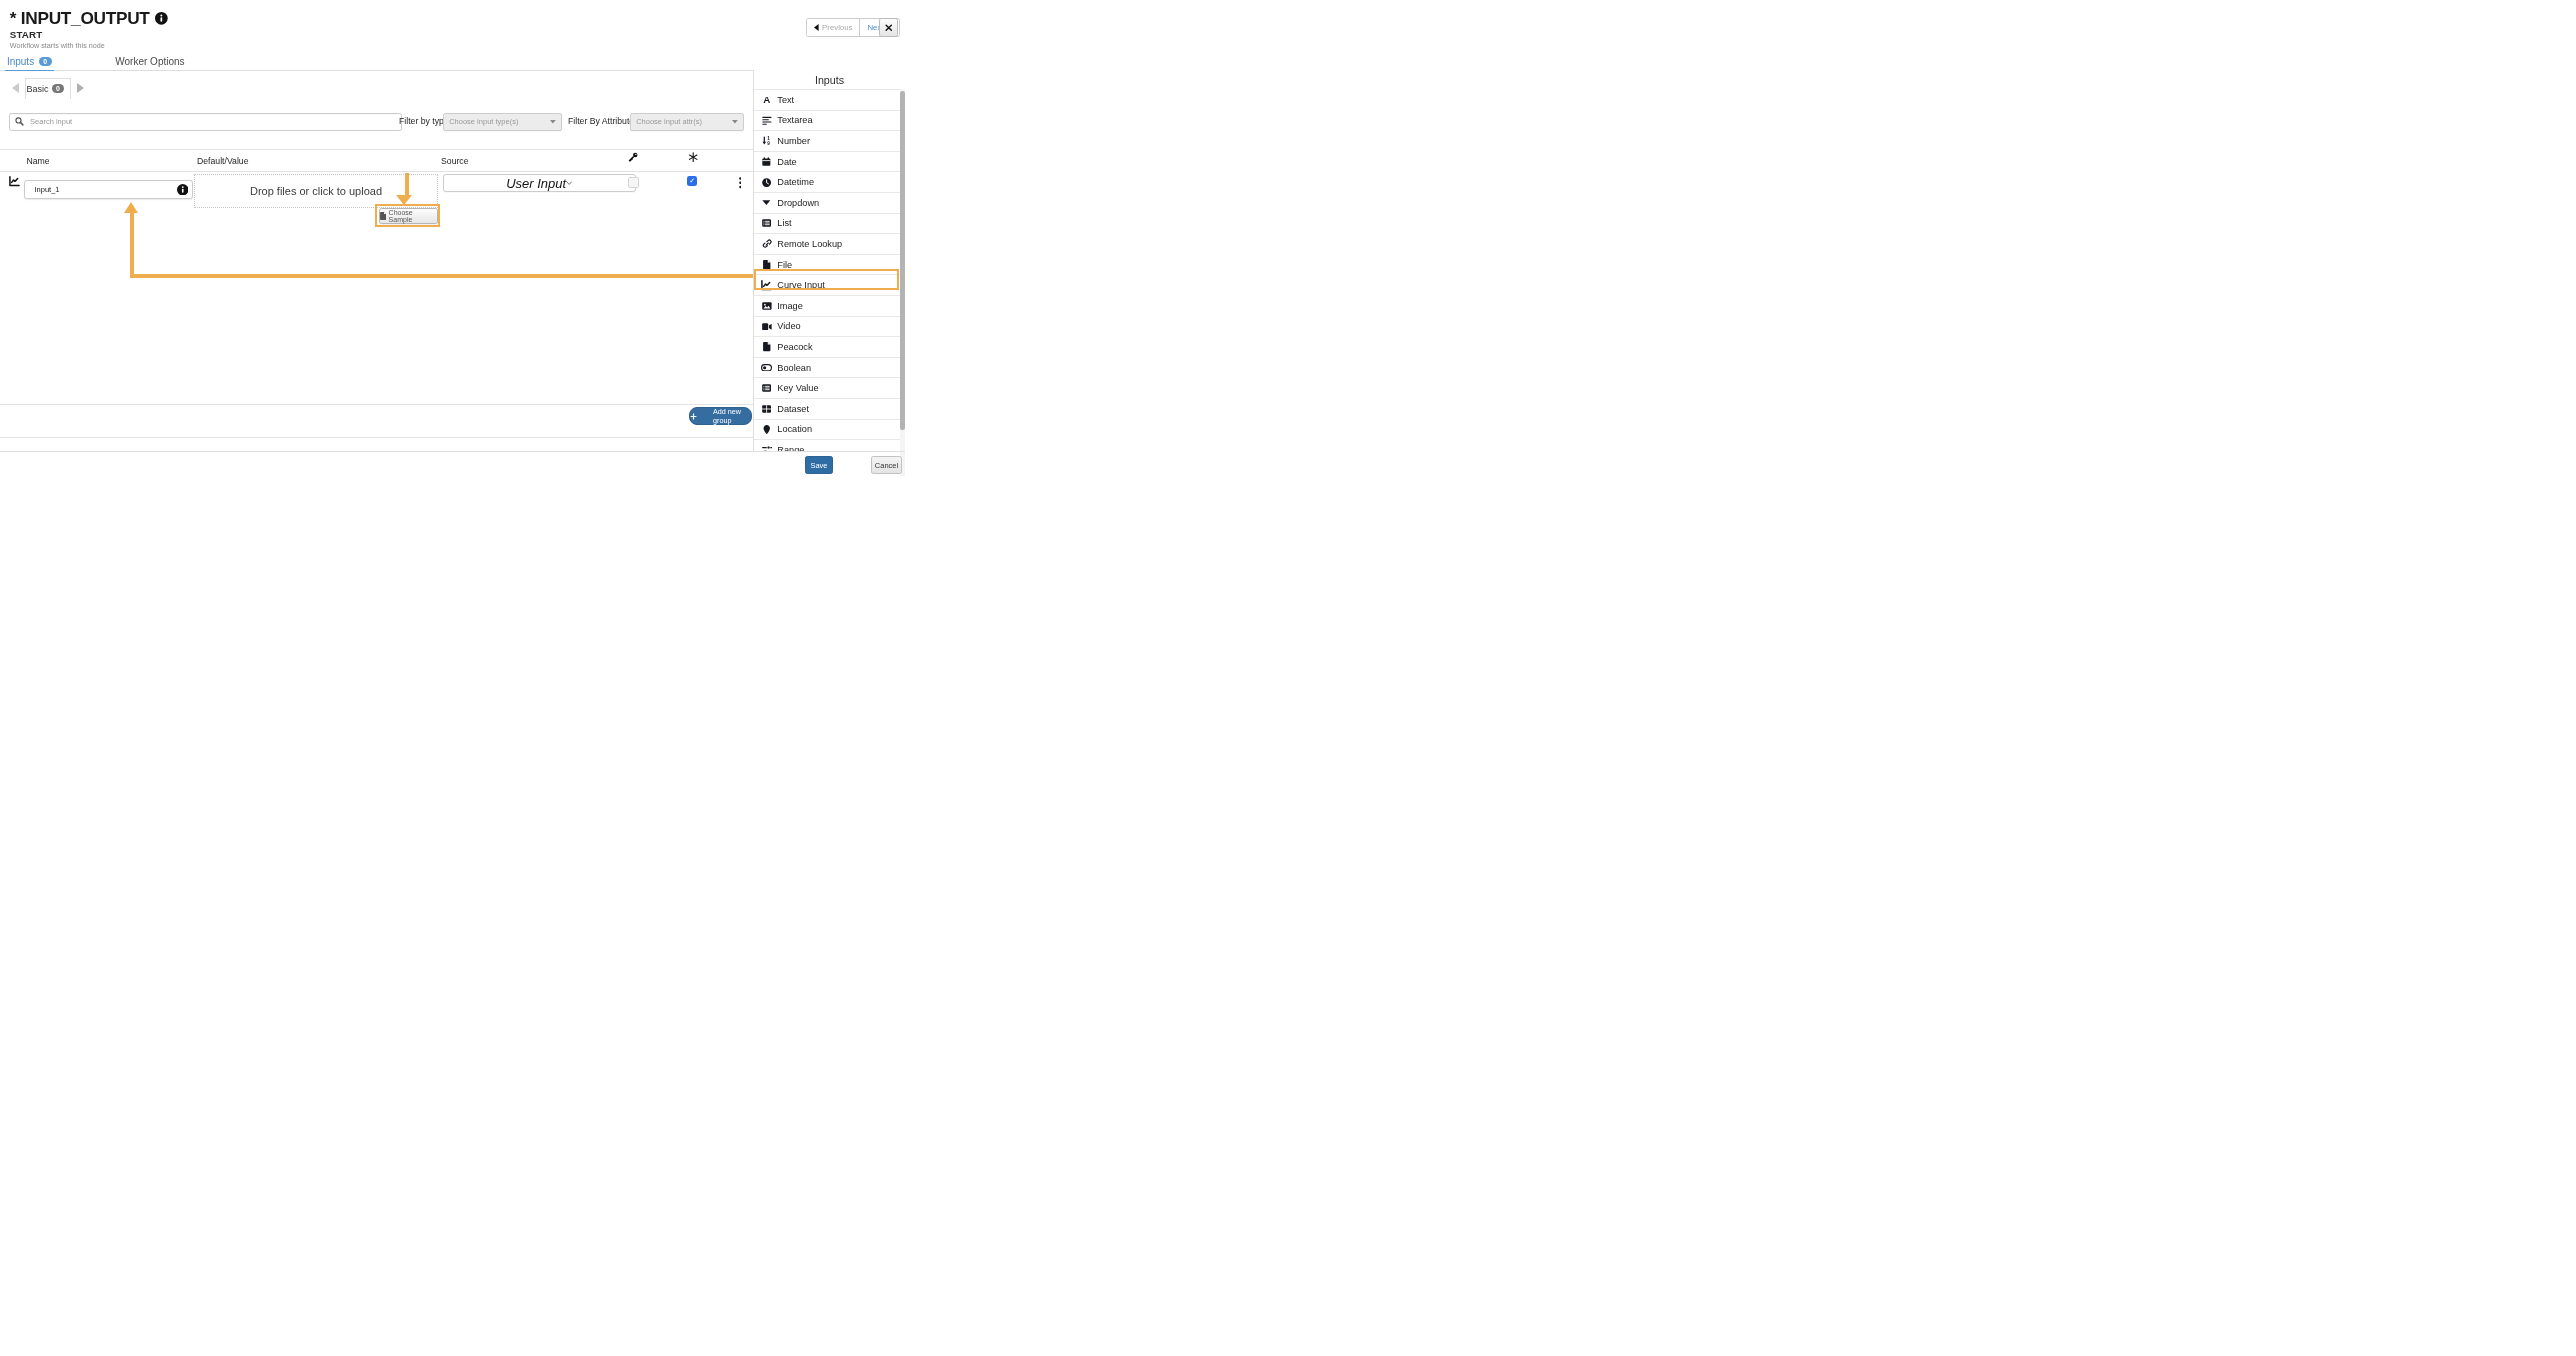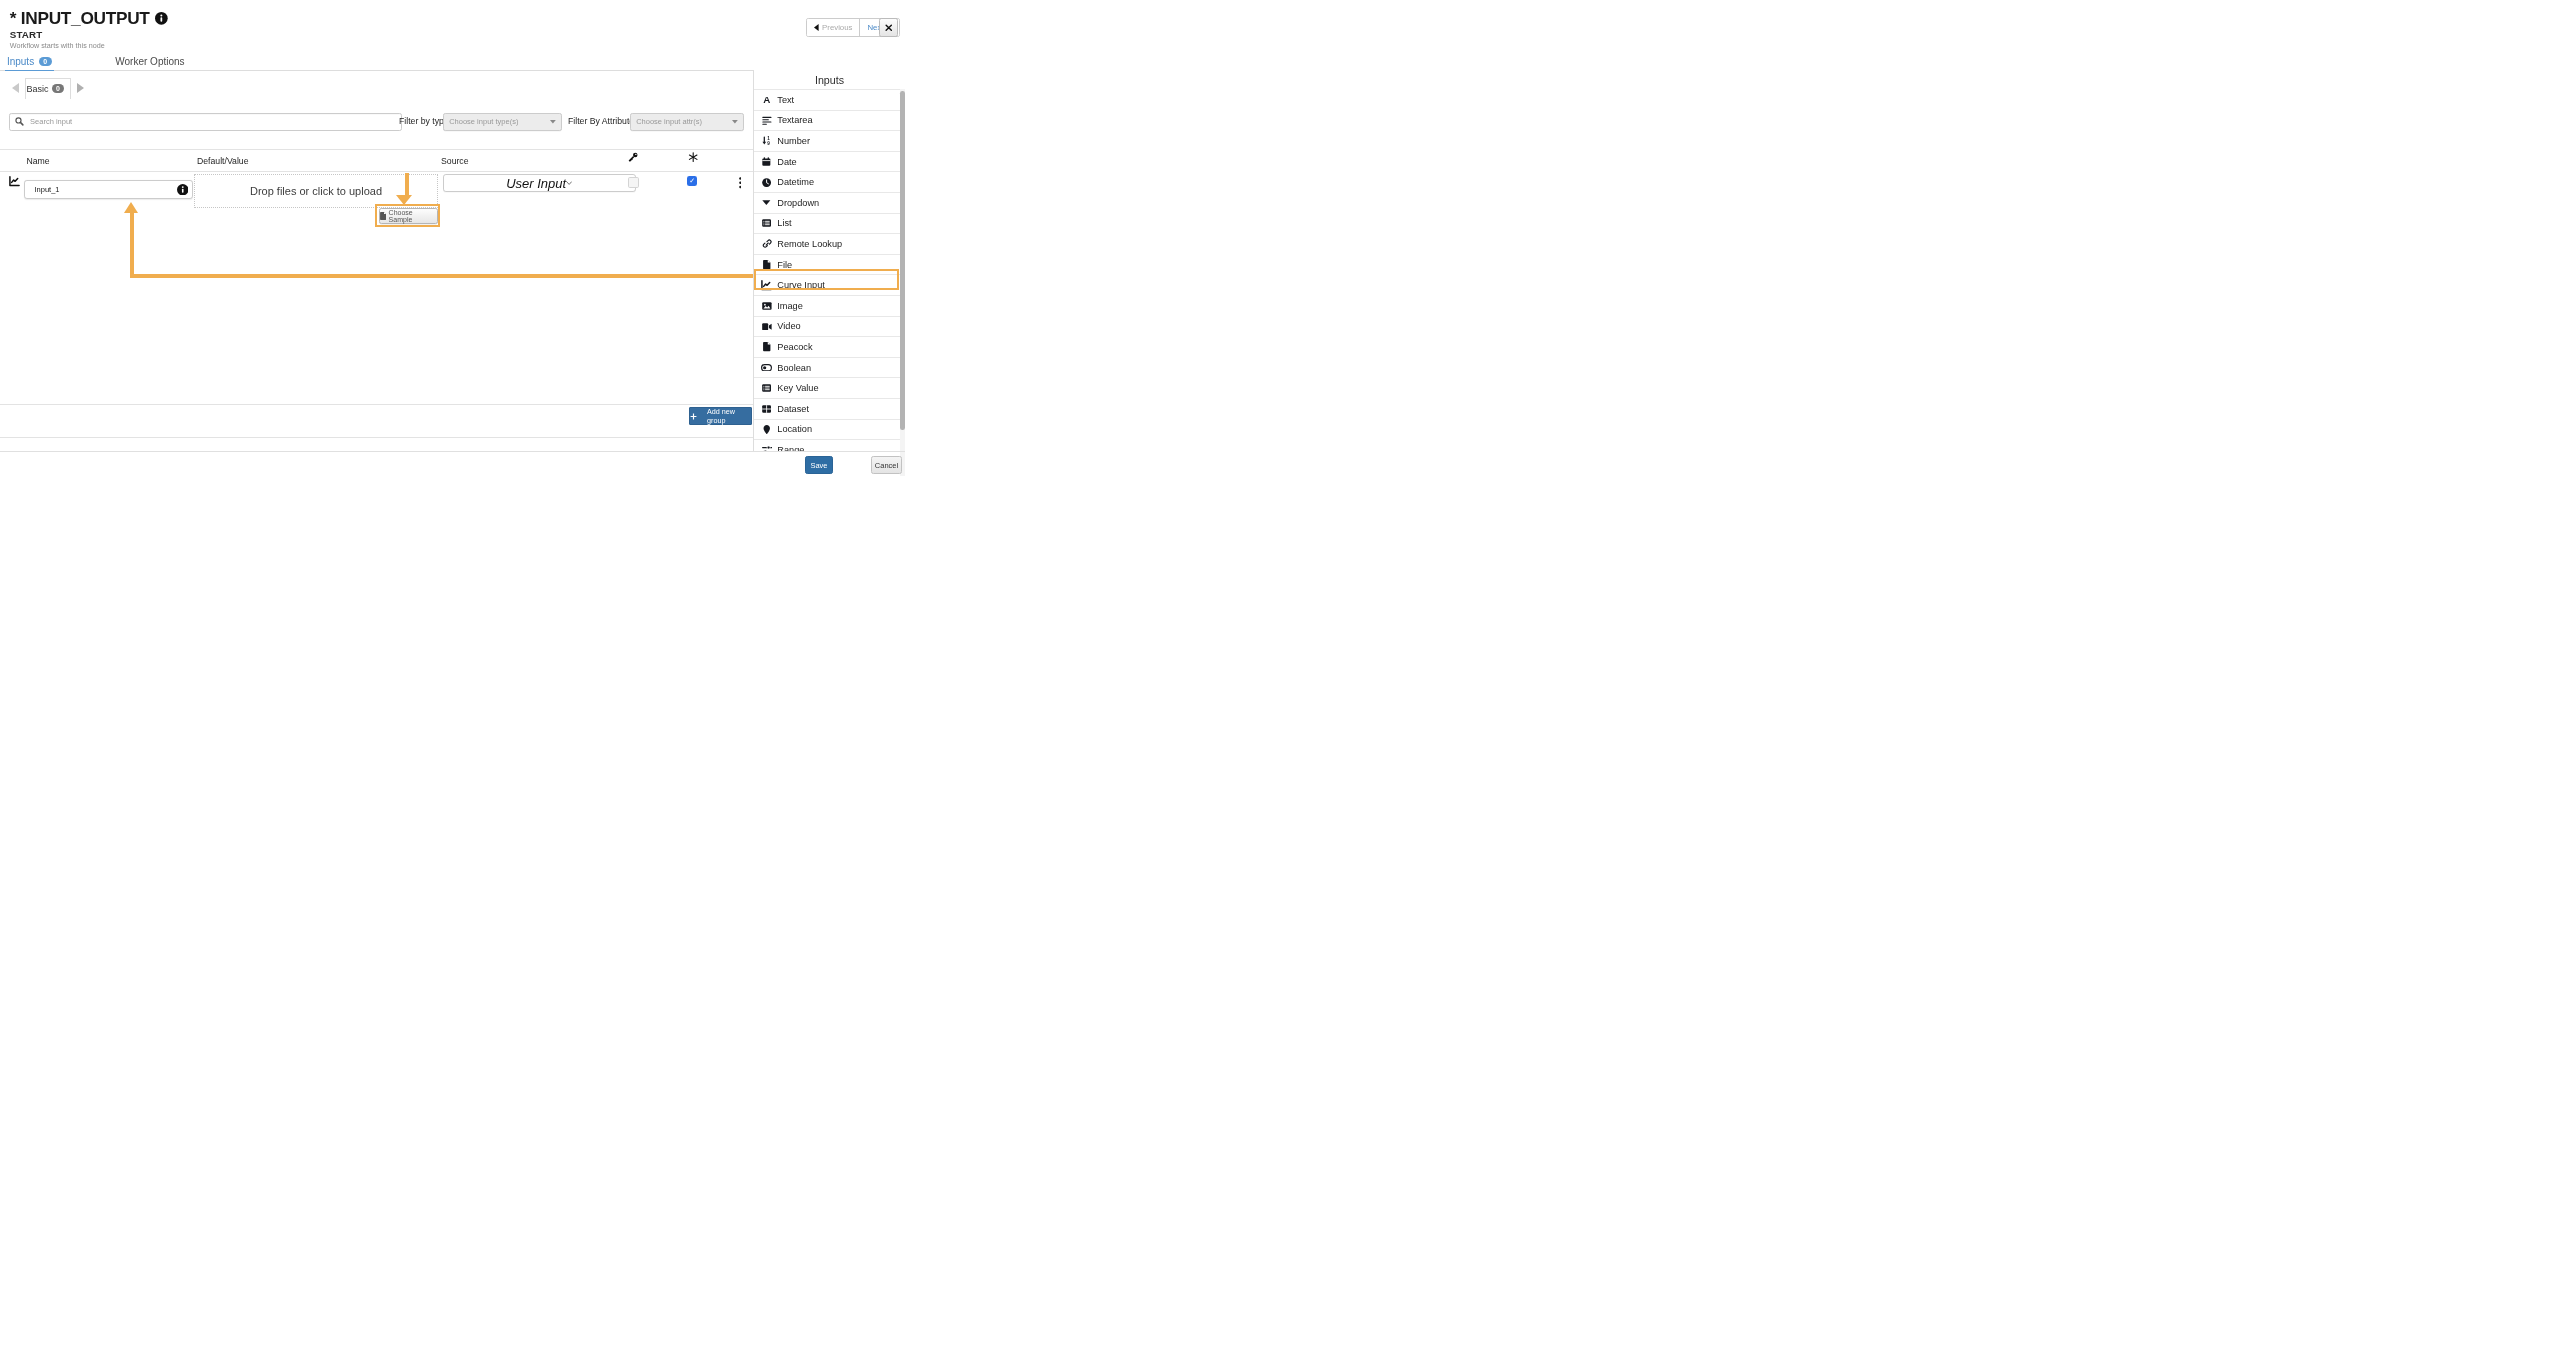--- a/index.html
+++ b/index.html
@@ -61,22 +61,22 @@
   .src-select .car{color:#444;display:flex;}
   .cb{width:8.7px;height:8.7px;border-radius:1.7px;cursor:pointer;}
   .cb.off{background:#f5f5f5;border:0.6px solid #d4d4d4;}
   .cb.on{width:10.4px;height:10.4px;border-radius:2.3px;background:var(--cb-blue);display:flex;align-items:center;justify-content:center;
     color:#fff;font-size:7px;font-weight:bold;}
   .kebab{left:736px;top:176px;width:8px;height:14px;display:flex;align-items:center;justify-content:center;color:#1c1c1c;cursor:pointer;}
   
   .o{background:var(--orange);}
   .obox{border:2.3px solid var(--orange);background:transparent;}
   
-  .add-group{left:689px;top:407px;width:61px;height:16px;border:0.6px solid #2e6190;border-radius:1px;background:var(--btn-blue2);
-    color:#fff;font-size:7.2px;display:flex;align-items:center;justify-content:center;gap:10px;cursor:pointer;}
+  .add-group{left:689px;top:407px;width:61px;height:16px;border:0.6px solid #2e6190;border-radius:8px;background:var(--btn-blue2);
+    color:#fff;font-size:7.2px;display:flex;align-items:center;justify-content:center;gap:16px;cursor:pointer;}
   .footer-btn{top:456px;height:16px;border-radius:2.3px;font-size:7.5px;display:flex;align-items:center;justify-content:center;cursor:pointer;}
   .save{left:805px;width:26px;background:var(--btn-blue);border:0.6px solid #2a6396;color:#fff;}
   .cancel{left:871px;width:29px;background:linear-gradient(#f4f4f4,#e4e4e4);border:0.6px solid #c2c2c2;color:#333;}
   
   .sidebar{left:754px;top:70px;width:151px;height:381px;overflow:hidden;background:#fff;}
   .sidebar-title{text-align:center;font-size:10.7px;color:#2e2e2e;padding-top:4px;height:15px;}
   .sb-list{position:absolute;left:0;top:19px;width:146px;}
   .sb-item{height:19.6px;border-bottom:0.6px solid #e8e8e8;display:flex;align-items:center;padding-left:5.8px;gap:3.5px;
     font-size:9.2px;color:#1c1c1c;cursor:pointer;background:#fff;}
   .sb-item:first-child{border-top:0.6px solid #e8e8e8;}

